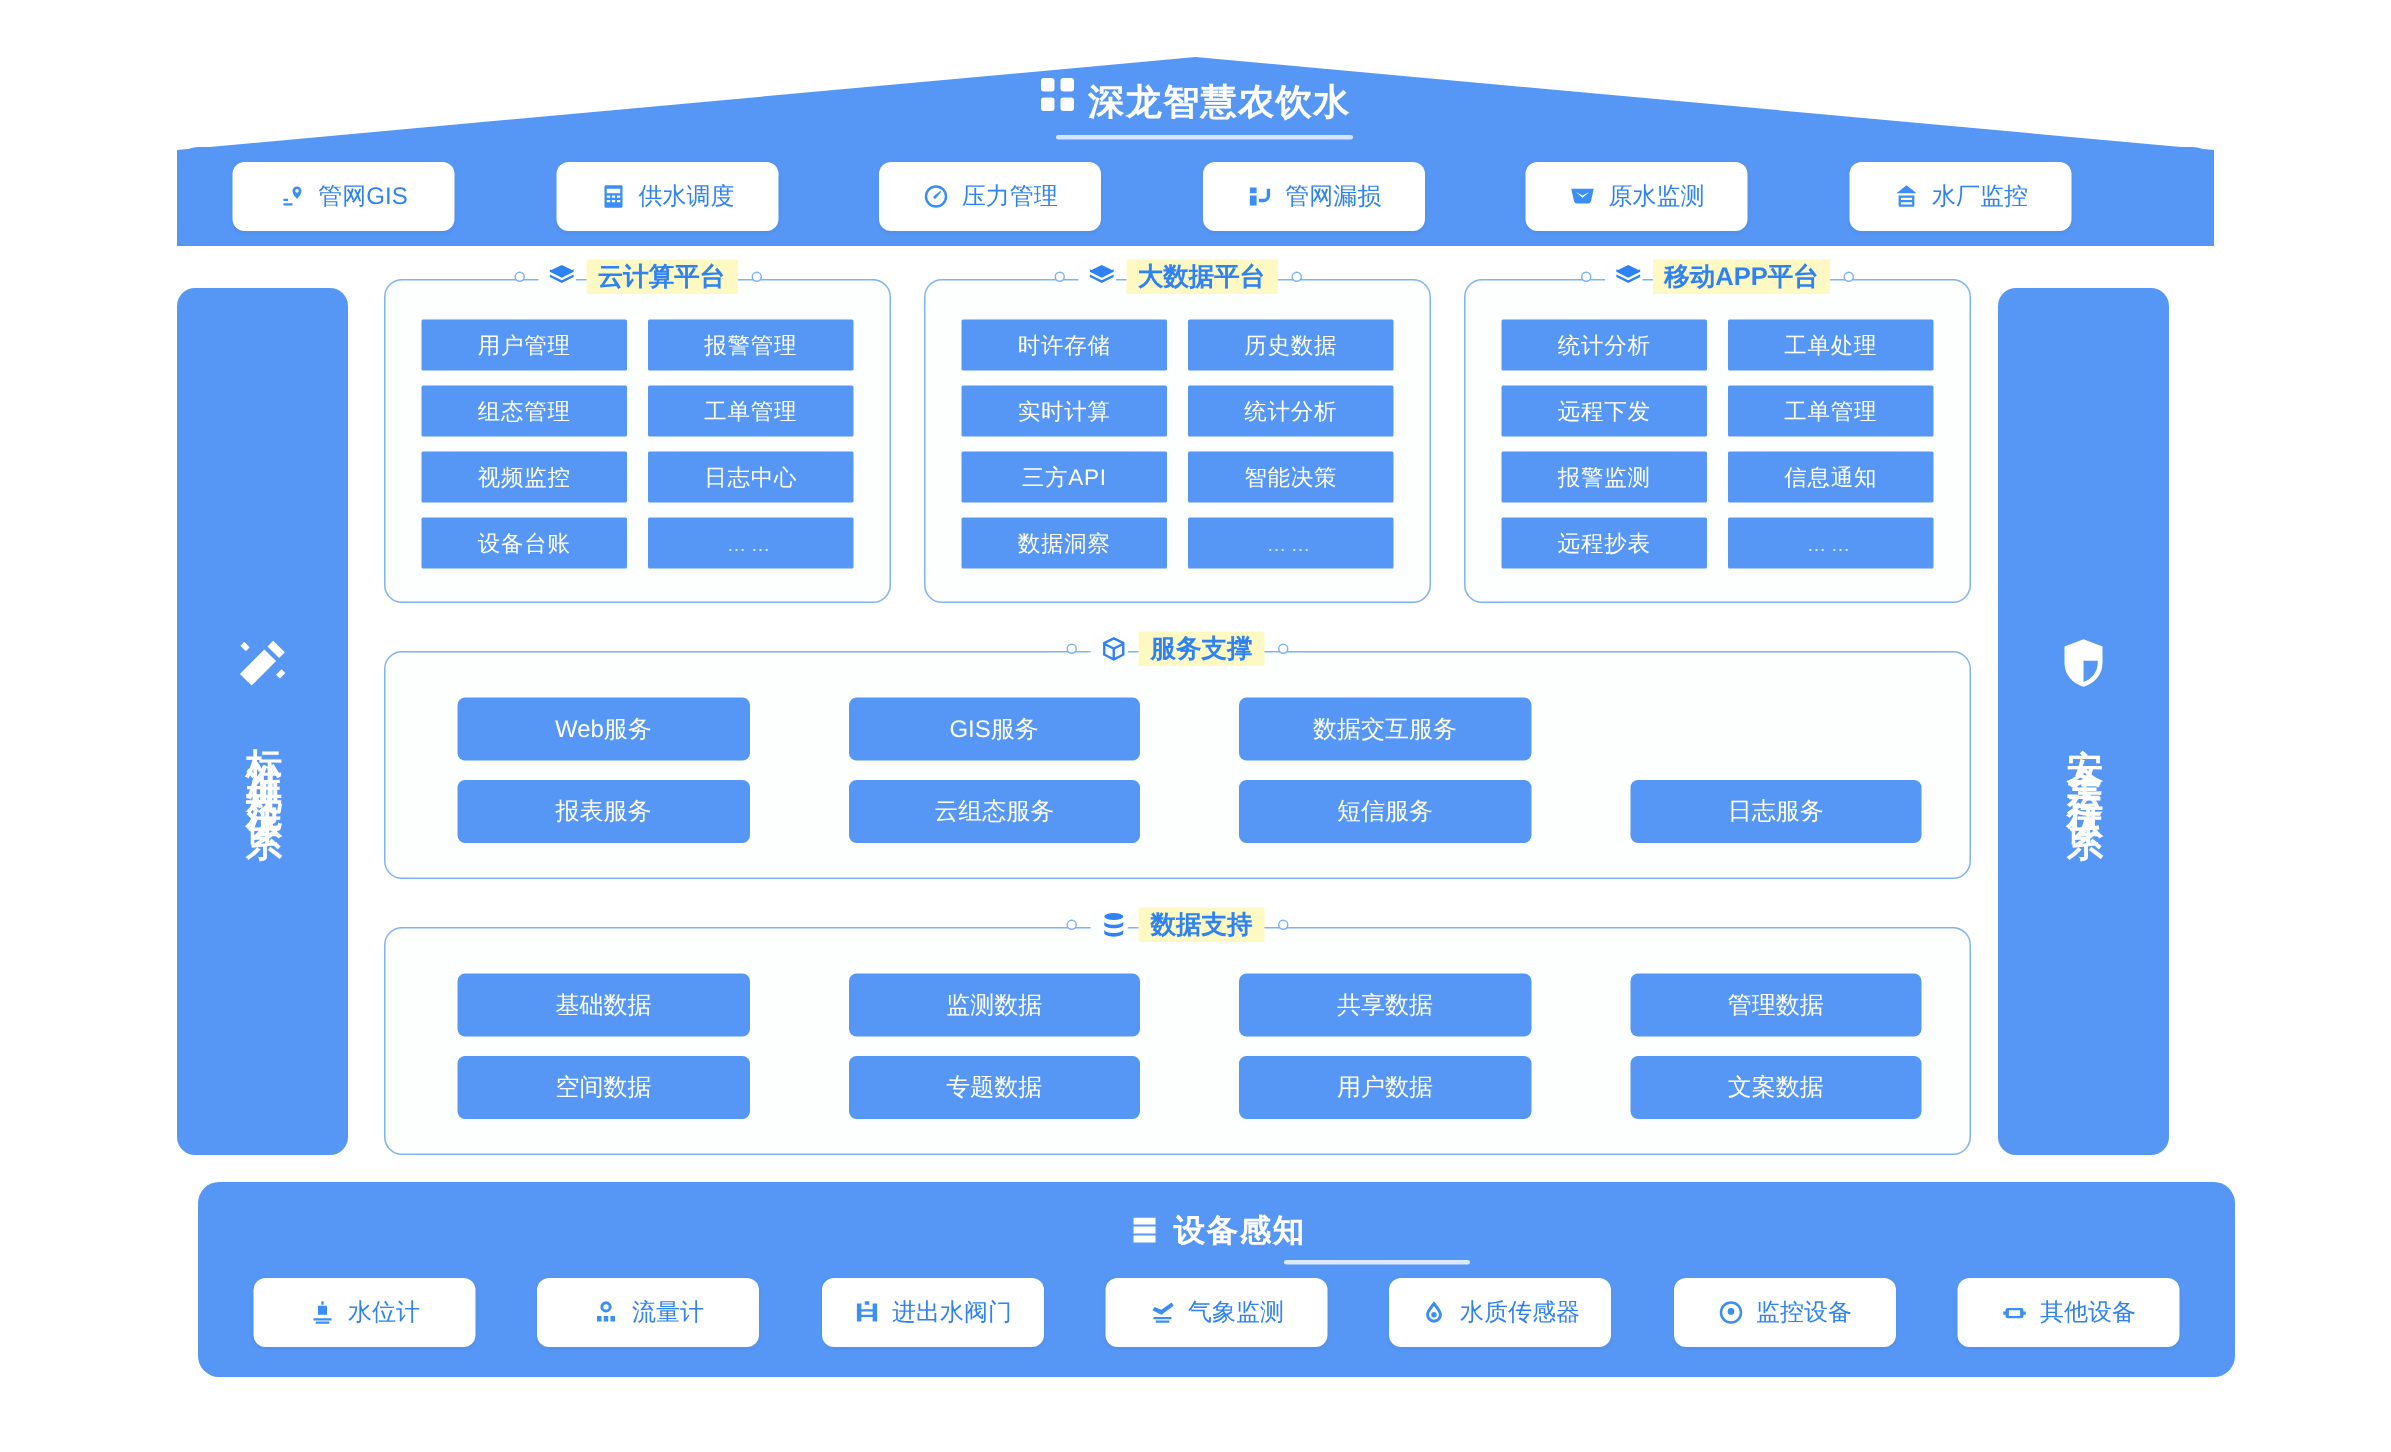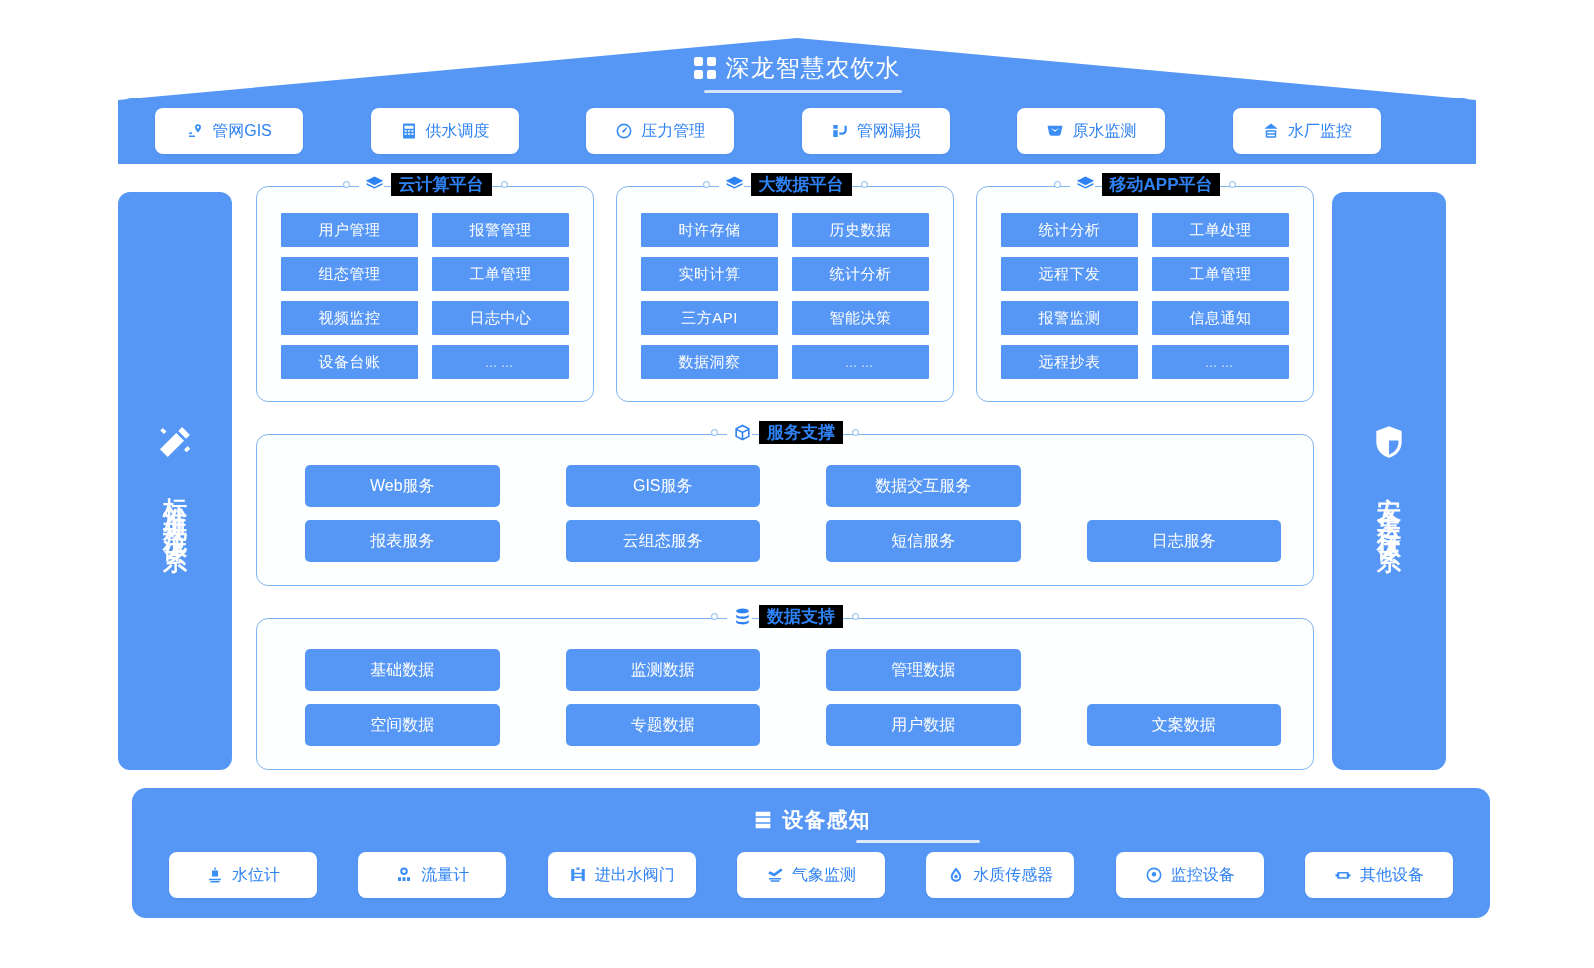--- a/index.html
+++ b/index.html
@@ -20,22 +20,22 @@
     clip-path: polygon(0 62px, 50% 0, 100% 62px, 100% 126px, 0 126px);
   }
   .roof-round {
     position: absolute; left: 118px; top: 98px;
     width: 1358px; height: 66px;
     background: #5697f5;
     border-radius: 14px;
   }
   .roof-title {
     position: absolute; left: 0; top: 52px; width: 1594px;
-    display: flex; align-items: center; justify-content: center; gap: 10px;
-    color: #ffffff; font-size: 24px; font-weight: normal; letter-spacing: 1px;
+    display: flex; justify-content: center; gap: 10px;
+    color: #ffffff; font-size: 24px; font-weight: bold; letter-spacing: 1px;
   }
   .roof-title-underline {
     position: absolute; left: 704px; top: 90px;
     width: 198px; height: 3px; background: rgba(255,255,255,.75);
     border-radius: 2px;
   }
   .grid4-icon { display: inline-block; width: 22px; height: 22px; position: relative; }
   .grid4-icon i {
     position: absolute; width: 9px; height: 9px; background: #fff; border-radius: 2px;
   }
@@ -81,21 +81,21 @@
   .panel {
     position: relative; border: 1.5px solid #7fb4f2; border-radius: 12px;
     background: #fdfefe;
   }
   .panel-title {
     position: absolute; top: -14px; left: 0; width: 100%;
     display: flex; align-items: center; justify-content: center; gap: 7px;
     pointer-events: none;
   }
   .panel-title .tt {
-    background: #000000; padding: 0 8px;
+    background: #fef9c3; padding: 0 8px;
     color: #2f82f3; font-size: 17px; font-weight: bold; white-space: nowrap;
   }
   .panel-title .tic { background:#fdfefe; padding-left:6px; display:inline-flex; }
   .panel-title .tic svg { width: 19px; height: 19px; }
   .notch { width: 7px; height: 7px; border: 1.5px solid #7fb4f2; border-radius: 50%;
            background: #ffffff; flex: 0 0 auto; }
   .notch.l { margin-right: 2px; }
   .notch.r { margin-left: 2px; }
 
   
@@ -345,20 +345,21 @@
               <path d="M4 9c0 1.7 3.6 3 8 3s8-1.3 8-3v3c0 1.7-3.6 3-8 3s-8-1.3-8-3zm0 7c0 1.7 3.6 3 8 3s8-1.3 8-3v3c0 1.7-3.6 3-8 3s-8-1.3-8-3z"></path>
             </svg>
           </span>
         <span class="tt">数据支持</span>
         <span class="notch r"></span>
       </div>
       <div class="rows">
         <div class="row4">
           <div class="bcell">基础数据</div>
           <div class="bcell">监测数据</div>
+          <div class="bcell">共享数据</div>
           <div class="bcell">管理数据</div>
         </div>
         <div class="row4">
           <div class="bcell">空间数据</div>
           <div class="bcell">专题数据</div>
           <div class="bcell">用户数据</div>
           <div class="bcell">文案数据</div>
         </div>
       </div>
     </div>

